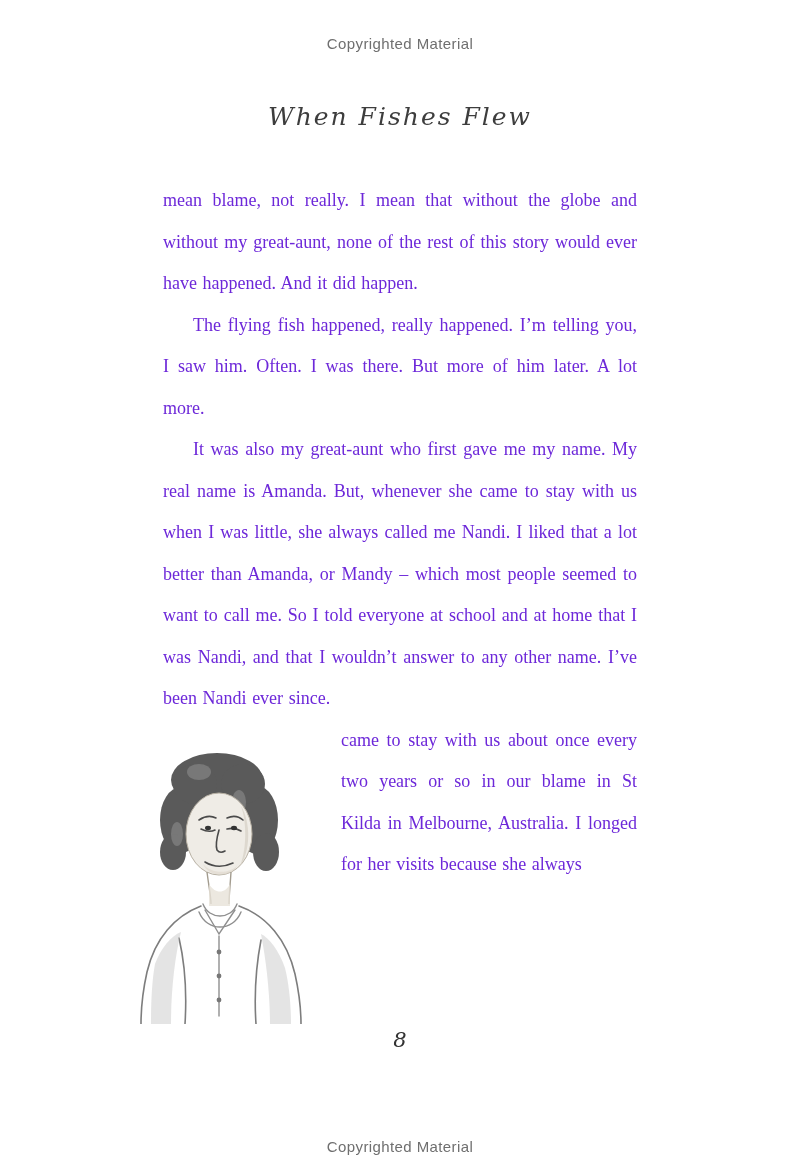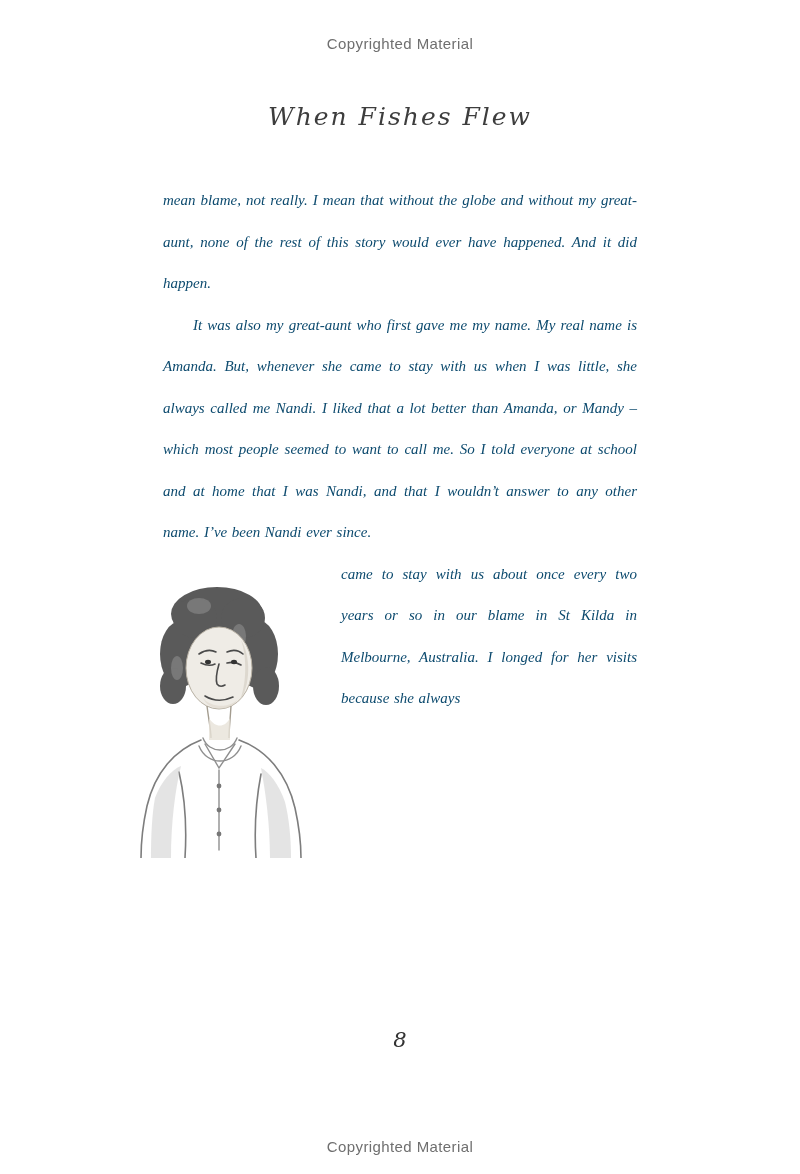--- a/index.html
+++ b/index.html
@@ -34,26 +34,25 @@
     color:#3d3d3d;
   }
   .text-block{
     position:absolute;
     top:172px;
     left:163px;
     width:474px;
   }
   .body-p{
     margin:0;
-    font-size:15px;
+    font-size:18px;
     line-height:41.5px;
     text-align:justify;
     word-spacing:0.06em;
-    color:#0c4a6e;
-    font-style:italic;
+    color:#6d28d9;
   }
   .indent{text-indent:30px;}
   .full-justify{text-align:justify;text-align-last:justify;}
   .illus{
     float:left;
     width:212px;
     height:300px;
     margin:4px 14px 0 -48px;
   }
   .page-number{
@@ -72,20 +71,21 @@
 <div class="page">
 
   <div class="copyright top">Copyrighted Material</div>
 
   <div class="running-head">When Fishes Flew</div>
 
   <div class="text-block">
 
     <p class="body-p">mean blame, not really. I mean that without the globe and without my great-aunt, none of the rest of this story would ever have happened. And it did happen.</p>
 
+    <p class="body-p indent">The flying fish happened, really happened. I’m telling you, I saw him. Often. I was there. But more of him later. A lot more.</p>
 
     <p class="body-p indent">It was also my great-aunt who first gave me my name. My real name is Amanda. But, whenever she came to stay with us when I was little, she always called me Nandi. I liked that a lot better than Amanda, or Mandy – which most people seemed to want to call me. So I told everyone at school and at home that I was Nandi, and that I wouldn’t answer to any other name. I’ve been Nandi ever since.</p>
 
 
     <p class="body-p">
       <span class="illus">
         <svg viewBox="0 0 212 300" width="212" height="300" xmlns="http://www.w3.org/2000/svg">
 
           <g fill="#4d4d4d" opacity="0.92">
             <ellipse cx="102" cy="56" rx="46" ry="27"></ellipse>

